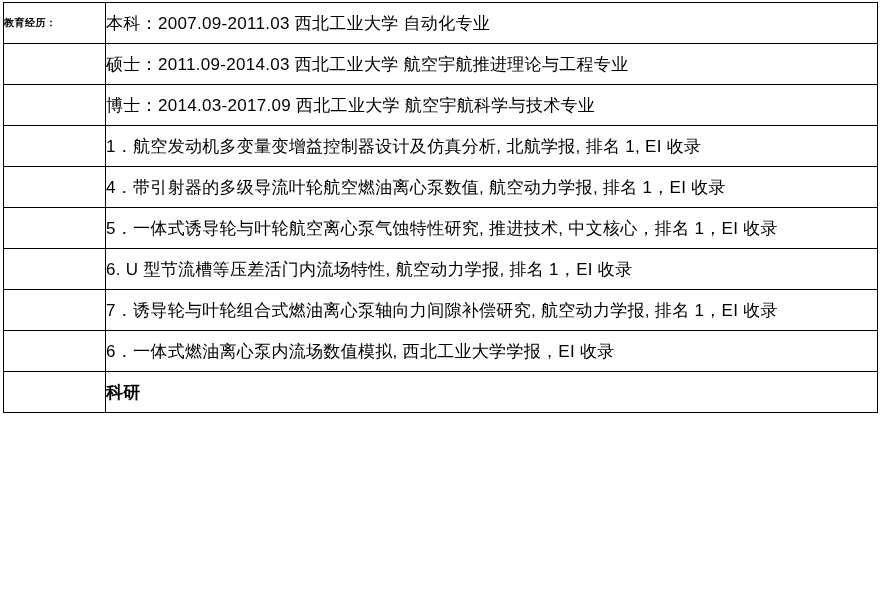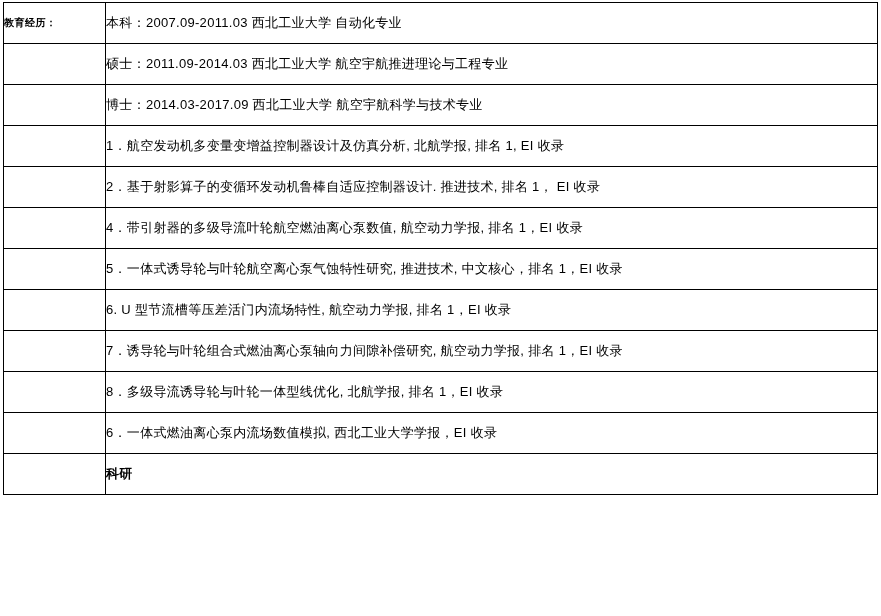--- a/index.html
+++ b/index.html
@@ -30,21 +30,21 @@
   .col-label {
     width: 102px;
   }
   .label-cell {
     font-size: 10px;
     font-weight: bold;
     padding-left: 8px;
     letter-spacing: 0.5px;
   }
   .content-cell {
-    font-size: 13px;
+    font-size: 17px;
     padding-left: 12px;
     letter-spacing: 0.3px;
     white-space: nowrap;
     overflow: hidden;
   }
   .content-cell.bold {
     font-weight: bold;
   }
 </style>
 </head>
@@ -67,44 +67,36 @@
     <tr>
       <td class="label-cell"></td>
       <td class="content-cell">博士：2014.03-2017.09 西北工业大学  航空宇航科学与技术专业</td>
     </tr>
     <tr>
       <td class="label-cell"></td>
       <td class="content-cell">1．航空发动机多变量变增益控制器设计及仿真分析, 北航学报, 排名 1, EI 收录</td>
     </tr>
     <tr>
       <td class="label-cell"></td>
-      <td class="content-cell">2．基于射影算子的变循环发动机鲁棒自适应控制器设计. 推进技术, 排名 1， EI 收录</td>
-    </tr>
-    <tr>
-      <td class="label-cell"></td>
       <td class="content-cell">4．带引射器的多级导流叶轮航空燃油离心泵数值, 航空动力学报, 排名 1，EI 收录</td>
     </tr>
     <tr>
       <td class="label-cell"></td>
       <td class="content-cell">5．一体式诱导轮与叶轮航空离心泵气蚀特性研究, 推进技术, 中文核心，排名 1，EI 收录</td>
     </tr>
     <tr>
       <td class="label-cell"></td>
       <td class="content-cell">6. U 型节流槽等压差活门内流场特性, 航空动力学报, 排名 1，EI 收录</td>
     </tr>
     <tr>
       <td class="label-cell"></td>
       <td class="content-cell">7．诱导轮与叶轮组合式燃油离心泵轴向力间隙补偿研究, 航空动力学报, 排名 1，EI 收录</td>
     </tr>
     <tr>
       <td class="label-cell"></td>
-      <td class="content-cell">8．多级导流诱导轮与叶轮一体型线优化, 北航学报, 排名 1，EI 收录</td>
-    </tr>
-    <tr>
-      <td class="label-cell"></td>
       <td class="content-cell">6．一体式燃油离心泵内流场数值模拟, 西北工业大学学报，EI 收录</td>
     </tr>
     <tr>
       <td class="label-cell"></td>
       <td class="content-cell bold">科研</td>
     </tr>
   </tbody>
 </table>
 
 </body></html>

